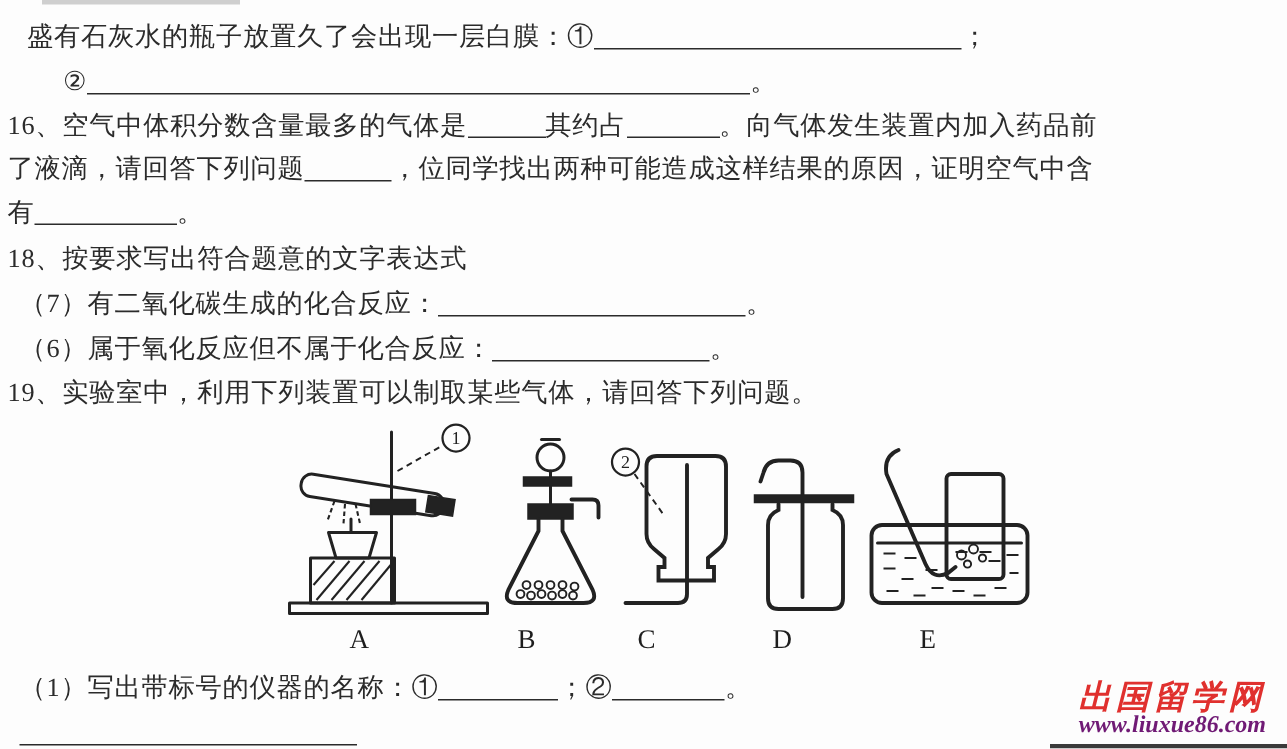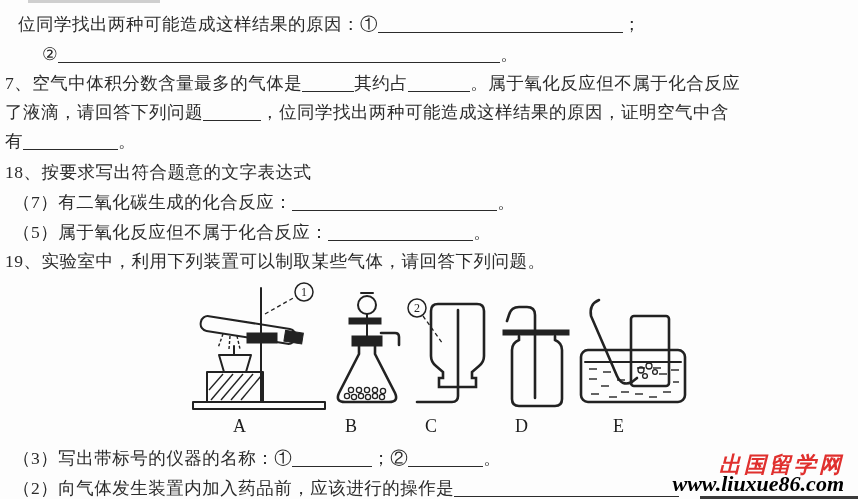--- a/index.html
+++ b/index.html
@@ -18,60 +18,60 @@
     border-bottom:1.4px solid #2b2b2b;
     transform:translateY(3px);
   }
   .diagram{position:absolute;left:185px;top:276px;width:520px;height:166px;}
   .diagram svg{position:absolute;}
   .app-label{
     position:absolute;top:140px;font-size:18px;letter-spacing:1px;color:#1e1e1e;
   }
   .watermark{position:absolute;right:14px;top:455px;text-align:right;line-height:20px;font-style:italic;}
   .wm-name{font-size:22px;font-weight:600;letter-spacing:3px;color:#e0302e;display:block;}
-  .wm-url{font-size:22px;font-weight:600;color:#000000;display:block;margin-top:-1px;}
+  .wm-url{font-size:16px;font-weight:600;color:#701a75;display:block;margin-top:-1px;}
   .scan-artifact-top{position:absolute;left:28px;top:0;width:132px;height:3px;background:#c3c3c3;opacity:.8;}
   .scan-artifact-bottom{position:absolute;left:700px;top:496px;width:158px;height:2.5px;background:#3a3a3a;}
   .sketch{stroke:#222;fill:none;stroke-width:2;stroke-linecap:round;stroke-linejoin:round;}
   .sketch-thick{stroke:#222;fill:none;stroke-width:2.6;stroke-linecap:round;}
   .solid{fill:#222;stroke:#222;}
   .dashline{stroke:#222;stroke-width:1.3;stroke-dasharray:4 3;fill:none;}
   .callout-circ{fill:none;stroke:#222;stroke-width:1.5;}
   .callout-num{font-family:"Liberation Serif",serif;font-size:12px;fill:#222;}
 </style>
 </head>
 <body>
 
 <div class="scan-artifact-top"></div>
 
 <div class="line" style="top:12px;left:18px">
-  <span>位同学找出两种可能造成这样结果的原因：①</span><span class="blank" style="width:245px"></span><span>；</span>
+  <span>盛有石灰水的瓶子放置久了会出现一层白膜：①</span><span class="blank" style="width:245px"></span><span>；</span>
 </div>
 <div class="line" style="top:42px;left:42px">
   <span>②</span><span class="blank" style="width:442px"></span><span>。</span>
 </div>
 
 <div class="line" style="top:71px;left:5px">
-  <span>7、空气中体积分数含量最多的气体是</span><span class="blank" style="width:52px"></span><span>其约占</span><span class="blank" style="width:62px"></span><span>。属于氧化反应但不属于化合反应</span>
+  <span>16、空气中体积分数含量最多的气体是</span><span class="blank" style="width:52px"></span><span>其约占</span><span class="blank" style="width:62px"></span><span>。向气体发生装置内加入药品前</span>
 </div>
 <div class="line" style="top:100px;left:5px">
   <span>了液滴，请回答下列问题</span><span class="blank" style="width:58px"></span><span>，位同学找出两种可能造成这样结果的原因，证明空气中含</span>
 </div>
 <div class="line" style="top:129px;left:5px">
   <span>有</span><span class="blank" style="width:95px"></span><span>。</span>
 </div>
 
 <div class="line" style="top:160px;left:5px">
   <span>18、按要求写出符合题意的文字表达式</span>
 </div>
 <div class="line" style="top:190px;left:13px">
   <span>（7）有二氧化碳生成的化合反应：</span><span class="blank" style="width:205px"></span><span>。</span>
 </div>
 <div class="line" style="top:220px;left:13px">
-  <span>（5）属于氧化反应但不属于化合反应：</span><span class="blank" style="width:145px"></span><span>。</span>
+  <span>（6）属于氧化反应但不属于化合反应：</span><span class="blank" style="width:145px"></span><span>。</span>
 </div>
 
 <div class="line" style="top:249px;left:5px">
   <span>19、实验室中，利用下列装置可以制取某些气体，请回答下列问题。</span>
 </div>
 
 <div class="diagram">
 
   <svg style="left:0;top:0" width="148" height="140" viewBox="0 0 148 140">
     <rect class="sketch" x="8" y="126" width="132" height="7"></rect>
@@ -176,23 +176,23 @@
   </svg>
 
   <span class="app-label" style="left:48px">A</span>
   <span class="app-label" style="left:160px">B</span>
   <span class="app-label" style="left:240px">C</span>
   <span class="app-label" style="left:330px">D</span>
   <span class="app-label" style="left:428px">E</span>
 </div>
 
 <div class="line" style="top:446px;left:13px">
-  <span>（3）写出带标号的仪器的名称：①</span><span class="blank" style="width:80px"></span><span>；②</span><span class="blank" style="width:75px"></span><span>。</span>
+  <span>（1）写出带标号的仪器的名称：①</span><span class="blank" style="width:80px"></span><span>；②</span><span class="blank" style="width:75px"></span><span>。</span>
 </div>
 <div class="line" style="top:476px;left:13px">
-  <span>（2）向气体发生装置内加入药品前，应该进行的操作是</span><span class="blank" style="width:225px"></span>
+  <span class="blank" style="width:225px"></span>
 </div>
 
 <div class="watermark">
   <span class="wm-name">出国留学网</span>
   <span class="wm-url">www.liuxue86.com</span>
 </div>
 <div class="scan-artifact-bottom"></div>
 
 </body></html>

